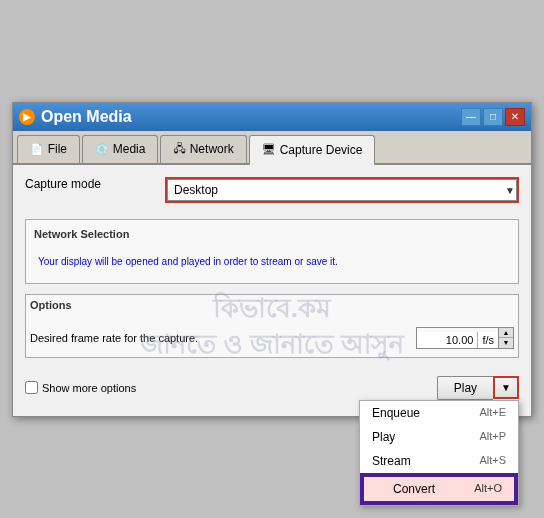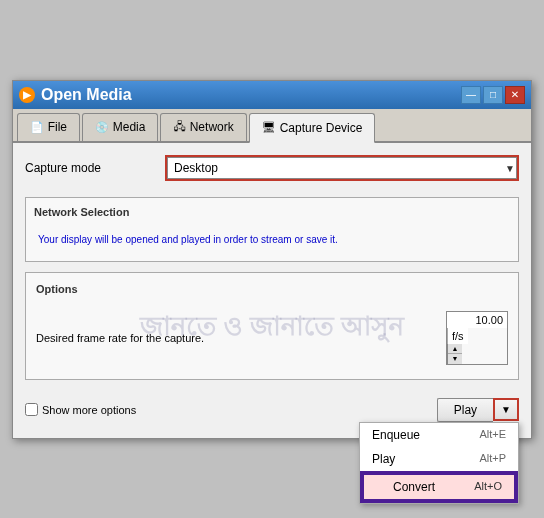--- a/index.html
+++ b/index.html
@@ -114,21 +114,20 @@
     }
 
     
     .content {
       padding: 12px;
       background: #f0f0f0;
     }
 
     .form-row {
       display: flex;
-      align-items: center;
       margin-bottom: 16px;
     }
 
     .form-label {
       width: 140px;
       font-size: 12px;
     }
 
     .select-wrapper {
       flex: 1;
@@ -175,21 +174,21 @@
     .info-text {
       font-size: 10px;
       color: #0000cc;
       padding: 8px 4px;
     }
 
     
     .options-section {
       border: 1px solid #aaa;
       margin-bottom: 10px;
-      padding: 10px;
+      padding: 4px;
       background: #f8f8f8;
     }
 
     .options-title {
       font-size: 11px;
       font-weight: bold;
       margin-bottom: 8px;
       color: #333;
     }
 
@@ -200,23 +199,22 @@
       margin-top: 16px;
     }
 
     .option-label {
       flex: 1;
       font-size: 11px;
     }
 
     .spin-input-wrapper {
       display: flex;
-      align-items: flex-start;
+      align-items: flex-end;
       border: 1px solid #888;
-      flex-direction: column;
     }
 
     .spin-input {
       width: 60px;
       padding: 2px 4px;
       border: none;
       text-align: right;
       font-size: 11px;
       background: white;
       outline: none;
@@ -414,20 +412,21 @@
       </div>
     </div>
 
     <div class="section-box">
       <div class="section-title">Network Selection</div>
       <div class="info-text">Your display will be opened and played in order to stream or save it.</div>
     </div>
 
     <div class="main-content-area">
       <div class="watermark-overlay">
+        <div>কিভাবে.কম</div>
         <div>জানতে ও জানাতে আসুন</div>
       </div>
       <div class="options-section">
         <div class="options-title">Options</div>
         <div class="option-row">
           <span class="option-label">Desired frame rate for the capture.</span>
           <div class="spin-input-wrapper">
             <input class="spin-input" type="text" value="10.00" style="">
             <span class="spin-unit">f/s</span>
             <div class="spin-buttons">
@@ -453,20 +452,24 @@
 
         <div class="dropdown-menu">
           <div class="dropdown-item">
             <span>Enqueue</span>
             <span class="shortcut">Alt+E</span>
           </div>
           <div class="dropdown-item">
             <span>Play</span>
             <span class="shortcut">Alt+P</span>
           </div>
+          <div class="dropdown-item">
+            <span>Stream</span>
+            <span class="shortcut">Alt+S</span>
+          </div>
           <div class="dropdown-item highlighted">
             <span>Convert</span>
             <span class="shortcut">Alt+O</span>
           </div>
         </div>
       </div>
     </div>
   </div>
 </div>
 

